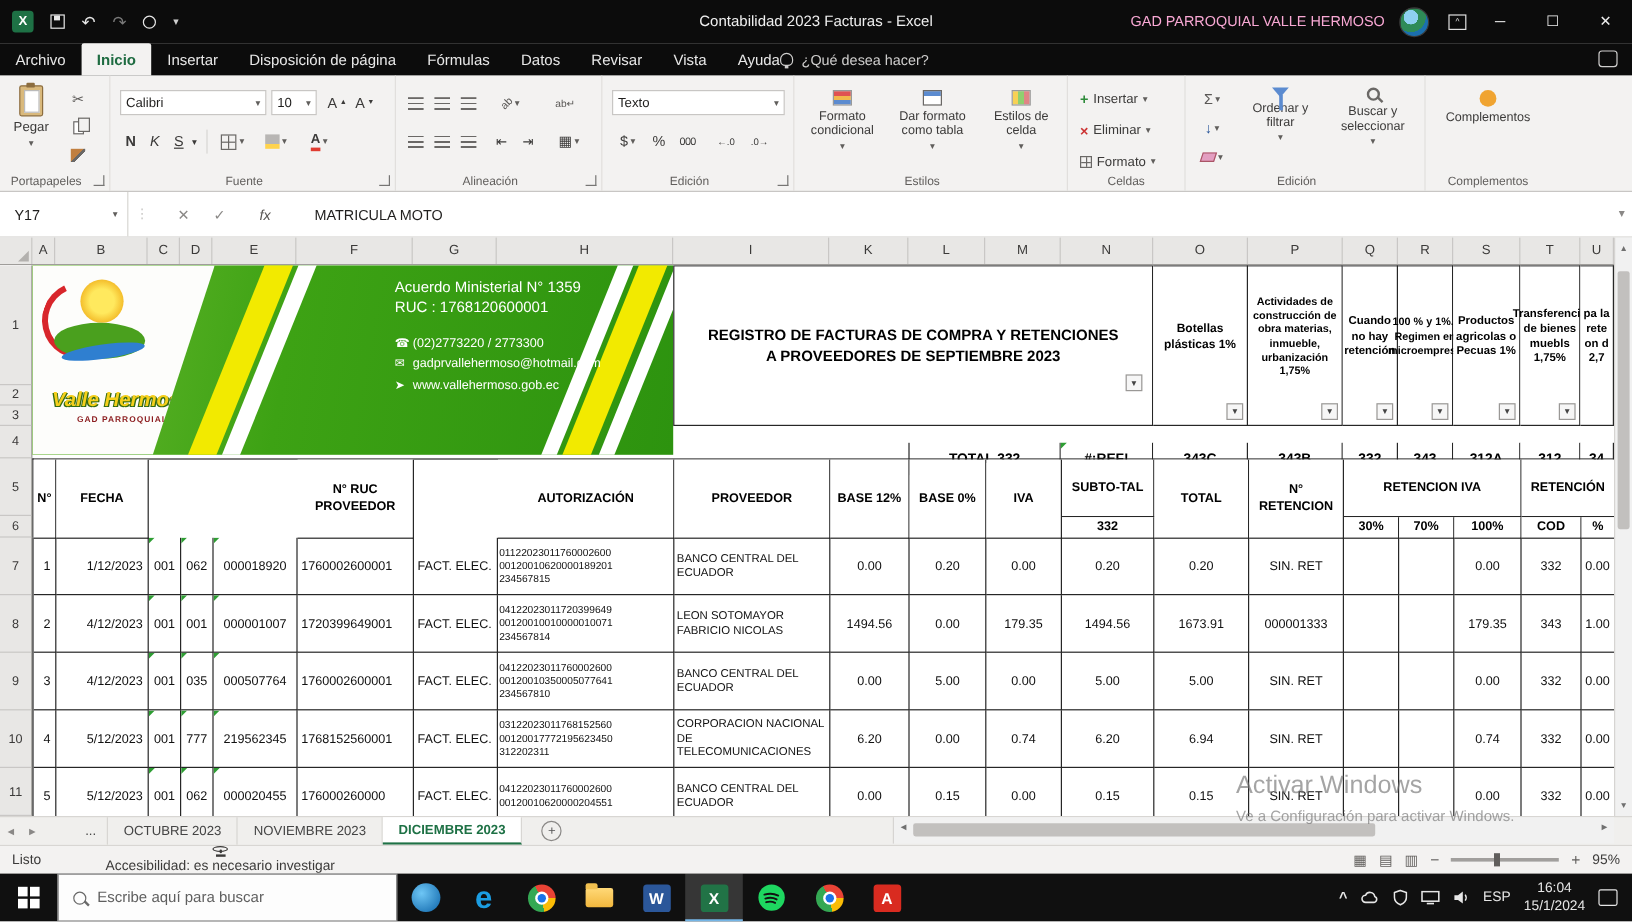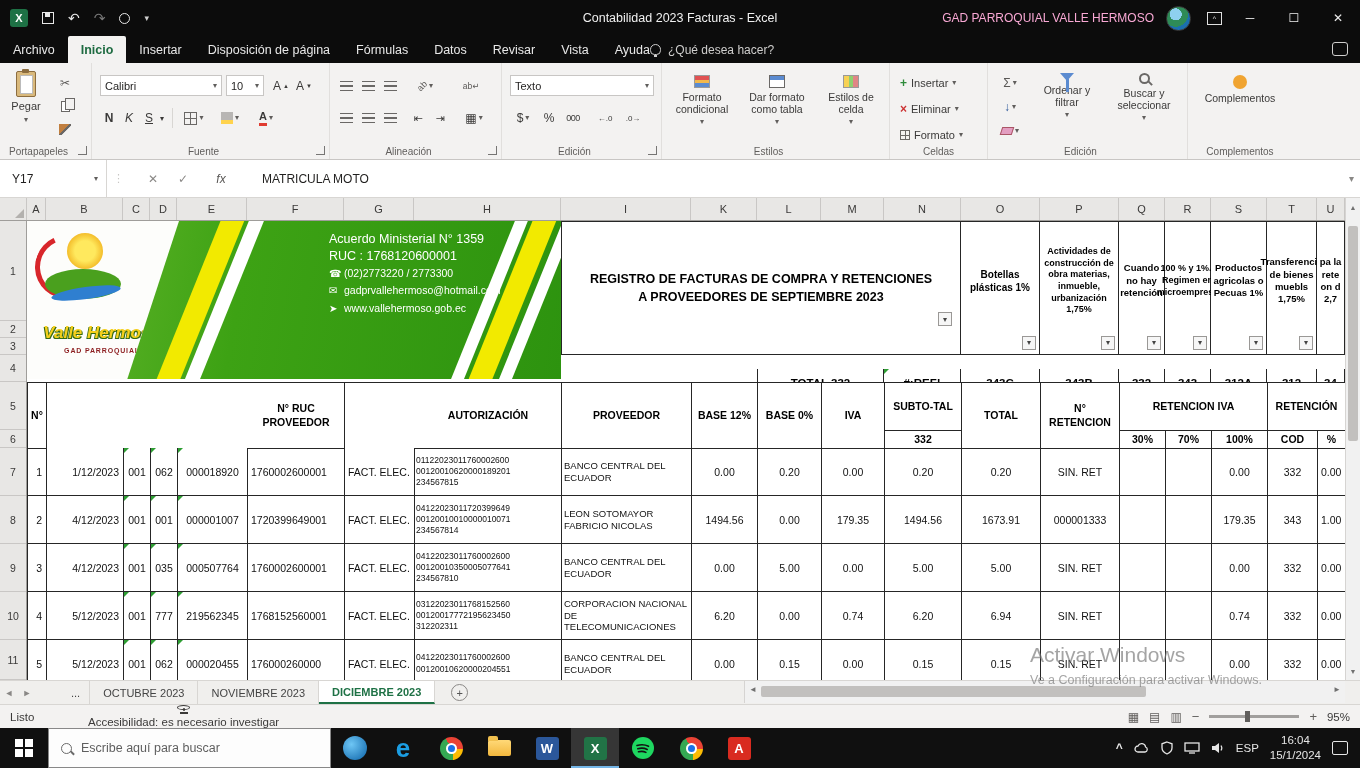--- a/index.html
+++ b/index.html
@@ -107,21 +107,21 @@
   .stripe{position:absolute;top:-40px;height:260px;transform:rotate(22deg);}
   .lg-panel{position:absolute;left:0;top:0;width:152px;height:100%;background:#fdfdfb;clip-path:polygon(0 0,100% 0,66% 100%,0 100%);}
   .lg-sun{position:absolute;left:40px;top:12px;width:36px;height:36px;border-radius:50%;background:radial-gradient(circle,#ffe95e 40%,#f2b724 75%);}
   .lg-arc{position:absolute;left:8px;top:14px;width:64px;height:64px;border-radius:50%;border:5px solid transparent;border-left-color:#d8262b;border-bottom-color:#d8262b;transform:rotate(20deg);}
   .lg-hill{position:absolute;left:18px;top:48px;width:76px;height:30px;border-radius:50%;background:#4aa01e;}
   .lg-river{position:absolute;left:24px;top:66px;width:70px;height:12px;border-radius:50%;background:#2f7fd0;transform:rotate(-8deg);}
   .lg-name{position:absolute;left:0;top:102px;width:150px;text-align:center;font-style:italic;font-weight:bold;font-size:17px;color:#f5cf1b;text-shadow:1px 1px 0 #356b12,-1px 1px 0 #356b12;}
   .lg-sub{position:absolute;left:0;top:126px;width:150px;text-align:center;font-size:7px;font-weight:bold;letter-spacing:.12em;color:#8c1d1f;}
   .bn-text{position:absolute;left:302px;top:10px;width:228px;color:#fff;}
   .bn-l1,.bn-l2{font-size:12.5px;line-height:1.35;}
-  .bn-contacts{font-size:10.5px;line-height:1.65;}
+  .bn-contacts{margin-top:13px;font-size:10.5px;line-height:1.65;}
   .bn-ic{display:inline-block;width:15px;font-size:10px;}
   #titlecell{position:absolute;left:561px;top:0;width:400px;height:134px;border:1px solid #262626;background:#fff;display:flex;align-items:center;justify-content:center;}
   #titlecell .ttl{width:352px;text-align:center;font-weight:bold;font-size:12.5px;line-height:1.45;color:#000;}
   .fdrop{position:absolute;right:3px;bottom:4px;width:14px;height:14px;border:1px solid #9a9896;background:#f6f6f6;font-size:8px;color:#444;display:flex;align-items:center;justify-content:center;}
   .thc{position:absolute;top:0;height:134px;border-top:1px solid #262626;border-right:1px solid #262626;border-bottom:1px solid #262626;background:#fff;display:flex;align-items:center;justify-content:center;text-align:center;font-weight:bold;padding:2px 2px 16px 2px;line-height:1.3;color:#000;}
   #row4{position:absolute;left:27px;top:148px;width:1318px;height:27px;}
   .r4c{position:absolute;top:0;height:27px;border-right:1px solid #262626;display:flex;align-items:center;justify-content:center;font-weight:bold;font-size:11.5px;color:#000;background:#fff;}
   #headerblock{position:absolute;left:27px;top:161px;width:1318px;height:66px;border-left:1px solid #262626;border-top:1px solid #262626;}
   .hc{position:absolute;border-right:1px solid #262626;border-bottom:1px solid #262626;display:flex;align-items:center;justify-content:center;text-align:center;font-weight:bold;font-size:10.5px;line-height:1.25;padding:1px;background:#fff;color:#000;}
   #datarows{position:absolute;left:27px;top:227px;width:1318px;height:232px;overflow:hidden;border-left:1px solid #262626;}
@@ -537,20 +537,21 @@
       <div class="r4c" style="left:1013px;width:79px">343B</div>
       <div class="r4c" style="left:1092px;width:46px">332</div>
       <div class="r4c" style="left:1138px;width:46px">343</div>
       <div class="r4c" style="left:1184px;width:56px">312A</div>
       <div class="r4c" style="left:1240px;width:50px">312</div>
       <div class="r4c" style="left:1290px;width:28px">34</div>
     </div>
 
     <div id="headerblock">
       <div class="hc" style="left:0;width:19px;top:0;height:66px">N°</div>
+      <div class="hc" style="left:19px;width:77px;top:0;height:66px">FECHA</div>
       <div class="hc" style="left:220px;width:97px;top:0;height:66px">N° RUC PROVEEDOR</div>
       <div class="hc" style="left:387px;width:147px;top:0;height:66px">AUTORIZACIÓN</div>
       <div class="hc" style="left:534px;width:130px;top:0;height:66px">PROVEEDOR</div>
       <div class="hc" style="left:664px;width:66px;top:0;height:66px">BASE 12%</div>
       <div class="hc" style="left:730px;width:64px;top:0;height:66px">BASE 0%</div>
       <div class="hc" style="left:794px;width:63px;top:0;height:66px">IVA</div>
       <div class="hc" style="left:857px;width:77px;top:0;height:48px">SUBTO-TAL</div>
       <div class="hc" style="left:857px;width:77px;top:48px;height:18px">332</div>
       <div class="hc" style="left:934px;width:79px;top:0;height:66px">TOTAL</div>
       <div class="hc" style="left:1013px;width:79px;top:0;height:66px">N° RETENCION</div>

